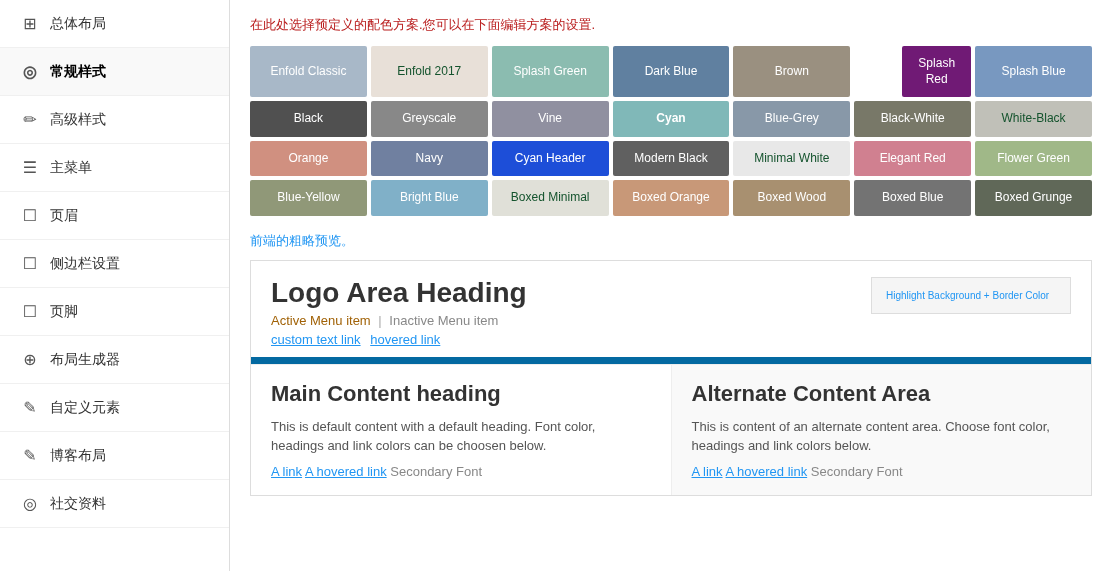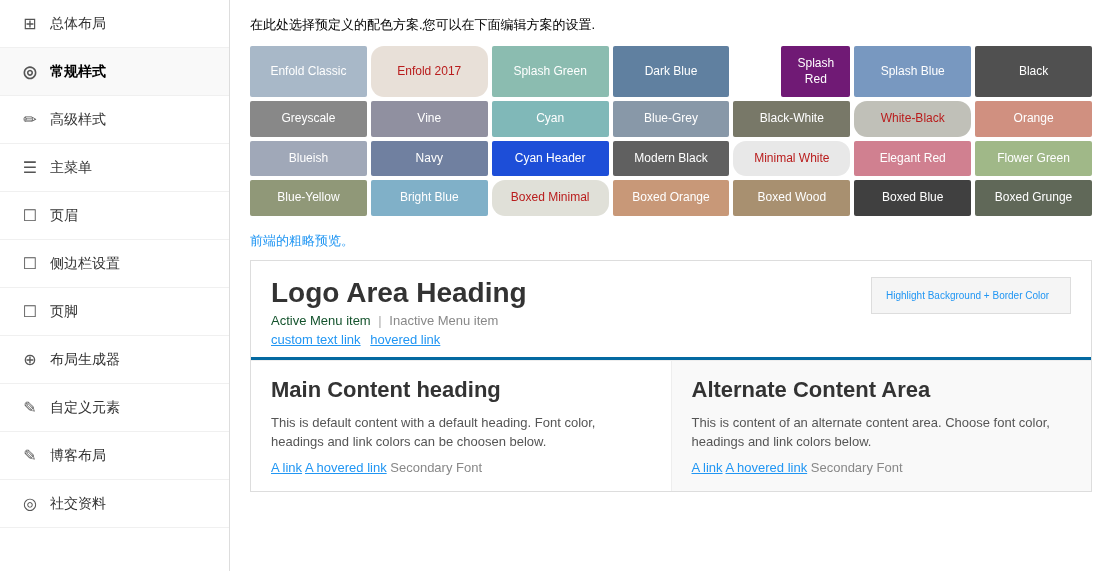--- a/index.html
+++ b/index.html
@@ -40,21 +40,21 @@
 
     
     .main {
       flex: 1;
       background: #fff;
       overflow-y: auto;
       padding: 16px 20px;
     }
 
     .description {
-      color: #000000;
+      color: #b91c1c;
       margin-bottom: 12px;
       font-size: 13px;
     }
 
     
     .color-grid {
       display: grid;
       grid-template-columns: repeat(7, 1fr);
       gap: 4px;
       margin-bottom: 16px;
@@ -62,56 +62,56 @@
     .color-btn {
       padding: 10px 4px;
       font-size: 12px;
       font-weight: 500;
       cursor: pointer;
       border: none;
       border-radius: 2px;
       color: #fff;
       line-height: 1.3;
     }
-    .color-btn.dark-text { color: #b91c1c; border-radius: 13px; }
+    .color-btn.dark-text { color: #14532d; }
 
     
     .preview-label {
       color: #2196f3;
       font-size: 13px;
       margin-bottom: 10px;
     }
 
     .preview-area {
       border: 1px solid #ddd;
       background: #fff;
       padding: 0;
     }
 
     .preview-header {
       padding: 16px 20px 10px;
-      border-bottom: 3px solid #0369a1;
+      border-bottom: 7px solid #0369a1;
       display: flex;
       justify-content: space-between;
       align-items: flex-start;
     }
 
     .preview-logo-heading {
       font-size: 28px;
       font-weight: bold;
       color: #333;
       margin-bottom: 4px;
     }
 
     .preview-menu {
       font-size: 13px;
       color: #555;
       margin-bottom: 4px;
     }
-    .preview-menu .active-item { color: #14532d; font-weight: 500; }
+    .preview-menu .active-item { color: #a16207; font-weight: 500; }
     .preview-menu .separator { color: #aaa; margin: 0 4px; }
     .preview-menu .inactive-item { color: #888; }
 
     .preview-links a {
       font-size: 13px;
       color: #2196f3;
       text-decoration: underline;
       margin-right: 6px;
     }
 
@@ -216,43 +216,43 @@
 </div>
 
 <div class="main">
   <p class="description">在此处选择预定义的配色方案.您可以在下面编辑方案的设置.</p>
 
   <div class="color-grid" id="color-grid">
   <button class="color-btn" style="background-color: rgb(168, 184, 200);">Enfold Classic</button>
       <button class="color-btn dark-text" style="background-color: rgb(232, 224, 216);">Enfold 2017</button>
       <button class="color-btn" style="background-color: rgb(139, 188, 176);">Splash Green</button>
       <button class="color-btn" style="background-color: rgb(96, 128, 160);">Dark Blue</button>
+      <button class="color-btn" style="background-color: rgb(154, 144, 128);">Brown</button>
       <button class="color-btn" style="background-color: #701a75; margin-left: 48px;">Splash Red</button>
       <button class="color-btn" style="background-color: rgb(120, 152, 192);">Splash Blue</button>
       <button class="color-btn" style="background-color: rgb(80, 80, 80);">Black</button>
       <button class="color-btn" style="background-color: rgb(136, 136, 136);">Greyscale</button>
       <button class="color-btn" style="background-color: rgb(144, 144, 160);">Vine</button>
-      <button class="color-btn" style="background-color: rgb(128, 184, 184);">Cyan</button>
+      <button class="color-btn" style="background-color: rgb(128, 184, 184); font-weight: bold;">Cyan</button>
       <button class="color-btn" style="background-color: rgb(136, 152, 168);">Blue-Grey</button>
       <button class="color-btn" style="background-color: rgb(120, 120, 104);">Black-White</button>
       <button class="color-btn dark-text" style="background-color: rgb(192, 192, 184);">White-Black</button>
       <button class="color-btn" style="background-color: rgb(208, 144, 128);">Orange</button>
-      <button class="color-btn" style="background-color: rgb(160, 168, 184);">Blueish</button>
       <button class="color-btn" style="background-color: rgb(112, 128, 160);">Navy</button>
       <button class="color-btn" style="background-color: #1d4ed8;">Cyan Header</button>
       <button class="color-btn" style="background-color: rgb(96, 96, 96);">Modern Black</button>
       <button class="color-btn dark-text" style="background-color: rgb(232, 232, 232);">Minimal White</button>
       <button class="color-btn" style="background-color: rgb(208, 128, 144);">Elegant Red</button>
       <button class="color-btn" style="background-color: rgb(160, 184, 136);">Flower Green</button>
       <button class="color-btn" style="background-color: rgb(144, 152, 120);">Blue-Yellow</button>
       <button class="color-btn" style="background-color: rgb(128, 176, 200);">Bright Blue</button>
       <button class="color-btn dark-text" style="background-color: rgb(224, 224, 216);">Boxed Minimal</button>
       <button class="color-btn" style="background-color: rgb(200, 152, 120);">Boxed Orange</button>
       <button class="color-btn" style="background-color: rgb(168, 144, 112);">Boxed Wood</button>
-      <button class="color-btn" style="background-color: #404040;">Boxed Blue</button>
+      <button class="color-btn" style="background-color: #737373;">Boxed Blue</button>
       <button class="color-btn" style="background-color: rgb(96, 104, 88);">Boxed Grunge</button>
     </div>
 
   <p class="preview-label">前端的粗略预览。</p>
 
   <div class="preview-area">
     <div class="preview-header">
       <div>
         <div class="preview-logo-heading">Logo Area Heading</div>
         <div class="preview-menu">

